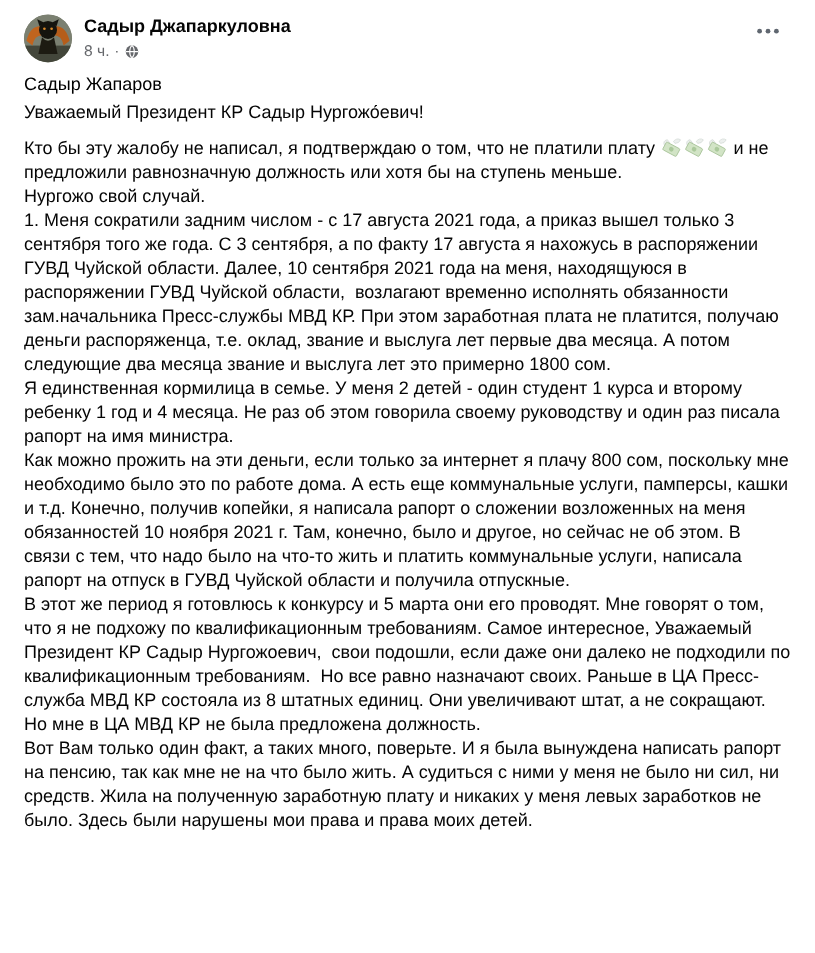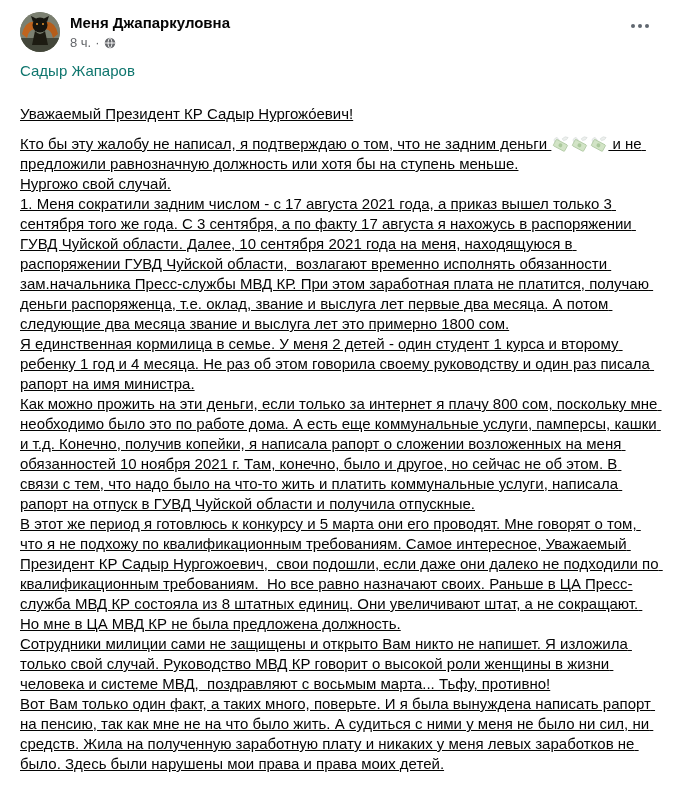--- a/index.html
+++ b/index.html
@@ -75,30 +75,29 @@
     background: #606770;
     display: inline-block;
   }
   
   .post-content {
     padding: 9px 20px 16px 20px;
     font-size: 15px;
     line-height: 20px;
   }
   .tagged-link {
-    color: #0f766e;
-    margin-bottom: 23px;
+    color: #000000;
+    margin-bottom: 3px;
     cursor: pointer;
     width: fit-content;
   }
   .post-text .para {
     margin: 0;
     white-space: pre-wrap;
     color: #050505;
-    text-decoration: underline;
   }
   .post-text .greeting {
     margin-bottom: 10px;
   }
   .money-emoji {
     display: inline-block;
     width: 17px;
     height: 17px;
     vertical-align: -3px;
     margin: 0 1px;
@@ -127,21 +126,21 @@
           <path d="M27,10 l2,-6 -6,3 z" fill="#15140e"></path>
           <circle cx="20" cy="13" r="7.5" fill="#15140e"></circle>
           <circle cx="17" cy="12" r="1.1" fill="#d98a2b"></circle>
           <circle cx="23" cy="12" r="1.1" fill="#d98a2b"></circle>
           <path d="M15,19 q5,6 10,0 l3,14 h-16 z" fill="#1d1b12"></path>
         </g>
       </svg>
     </div>
 
     <div class="header-text">
-      <span class="author-name">Меня Джапаркуловна</span>
+      <span class="author-name">Садыр Джапаркуловна</span>
       <div class="meta-row">
         <span class="meta-time">8 ч.</span>
         <span class="meta-sep">·</span>
         <span class="globe-icon">
           <svg width="12" height="12" viewBox="0 0 16 16">
             <circle cx="8" cy="8" r="7" fill="#65676b"></circle>
             <path d="M1,8 h14 M8,1 c3.4,2.8 3.4,11.2 0,14 M8,1 c-3.4,2.8 -3.4,11.2 0,14" fill="none" stroke="#ffffff" stroke-width="1.2"></path>
           </svg>
         </span>
       </div>
@@ -155,21 +154,21 @@
   </div>
 
   <div class="post-content">
 
     <div class="tagged-link">Садыр Жапаров</div>
 
     <div class="post-text">
 
       <div class="para greeting">Уважаемый Президент КР Садыр Нургожо́евич!</div>
 
-      <div class="para"><span>Кто бы эту жалобу не написал, я подтверждаю о том, что не задним деньги </span><svg class="money-emoji" viewBox="0 0 20 20">
+      <div class="para"><span>Кто бы эту жалобу не написал, я подтверждаю о том, что не платили плату </span><svg class="money-emoji" viewBox="0 0 20 20">
             <path d="M3.5,9 Q0.8,4 6,2.8 L8.5,6 Q4.5,6 5.5,10 Z" fill="#edf0ee" stroke="#ccd4cf" stroke-width="0.6"></path>
             <path d="M12,4.5 Q15.5,0.5 19,3 Q17.5,6.5 13.5,6.5 Z" fill="#edf0ee" stroke="#ccd4cf" stroke-width="0.6"></path>
             <g transform="rotate(28 10 12)">
               <rect x="2.5" y="8" width="15" height="8.5" rx="1" fill="#d2e4c6" stroke="#a7c299" stroke-width="0.8"></rect>
               <circle cx="10" cy="12.2" r="2.3" fill="#abc99c"></circle>
             </g>
           </svg><svg class="money-emoji" viewBox="0 0 20 20">
             <path d="M3.5,9 Q0.8,4 6,2.8 L8.5,6 Q4.5,6 5.5,10 Z" fill="#edf0ee" stroke="#ccd4cf" stroke-width="0.6"></path>
             <path d="M12,4.5 Q15.5,0.5 19,3 Q17.5,6.5 13.5,6.5 Z" fill="#edf0ee" stroke="#ccd4cf" stroke-width="0.6"></path>
             <g transform="rotate(28 10 12)">
@@ -183,18 +182,17 @@
               <rect x="2.5" y="8" width="15" height="8.5" rx="1" fill="#d2e4c6" stroke="#a7c299" stroke-width="0.8"></rect>
               <circle cx="10" cy="12.2" r="2.3" fill="#abc99c"></circle>
             </g>
           </svg><span> и не предложили равнозначную должность или хотя бы на ступень меньше.</span></div>
 
       <div class="para">Нургожо свой случай.</div>
       <div class="para">1. Меня сократили задним числом - с 17 августа 2021 года, а приказ вышел только 3 сентября того же года. С 3 сентября, а по факту 17 августа я нахожусь в распоряжении ГУВД Чуйской области. Далее, 10 сентября 2021 года на меня, находящуюся в распоряжении ГУВД Чуйской области,  возлагают временно исполнять обязанности зам.начальника Пресс-службы МВД КР. При этом заработная плата не платится, получаю деньги распоряженца, т.е. оклад, звание и выслуга лет первые два месяца. А потом следующие два месяца звание и выслуга лет это примерно 1800 сом.</div>
       <div class="para">Я единственная кормилица в семье. У меня 2 детей - один студент 1 курса и второму ребенку 1 год и 4 месяца. Не раз об этом говорила своему руководству и один раз писала рапорт на имя министра.</div>
       <div class="para">Как можно прожить на эти деньги, если только за интернет я плачу 800 сом, поскольку мне необходимо было это по работе дома. А есть еще коммунальные услуги, памперсы, кашки и т.д. Конечно, получив копейки, я написала рапорт о сложении возложенных на меня обязанностей 10 ноября 2021 г. Там, конечно, было и другое, но сейчас не об этом. В связи с тем, что надо было на что-то жить и платить коммунальные услуги, написала рапорт на отпуск в ГУВД Чуйской области и получила отпускные.</div>
       <div class="para">В этот же период я готовлюсь к конкурсу и 5 марта они его проводят. Мне говорят о том, что я не подхожу по квалификационным требованиям. Самое интересное, Уважаемый Президент КР Садыр Нургожоевич,  свои подошли, если даже они далеко не подходили по квалификационным требованиям.  Но все равно назначают своих. Раньше в ЦА Пресс-служба МВД КР состояла из 8 штатных единиц. Они увеличивают штат, а не сокращают. Но мне в ЦА МВД КР не была предложена должность.</div>
-      <div class="para">Сотрудники милиции сами не защищены и открыто Вам никто не напишет. Я изложила только свой случай. Руководство МВД КР говорит о высокой роли женщины в жизни человека и системе МВД,  поздравляют с восьмым марта... Тьфу, противно!</div>
       <div class="para">Вот Вам только один факт, а таких много, поверьте. И я была вынуждена написать рапорт на пенсию, так как мне не на что было жить. А судиться с ними у меня не было ни сил, ни средств. Жила на полученную заработную плату и никаких у меня левых заработков не было. Здесь были нарушены мои права и права моих детей.</div>
 
     </div>
   </div>
 </div>
 
 </body></html>

